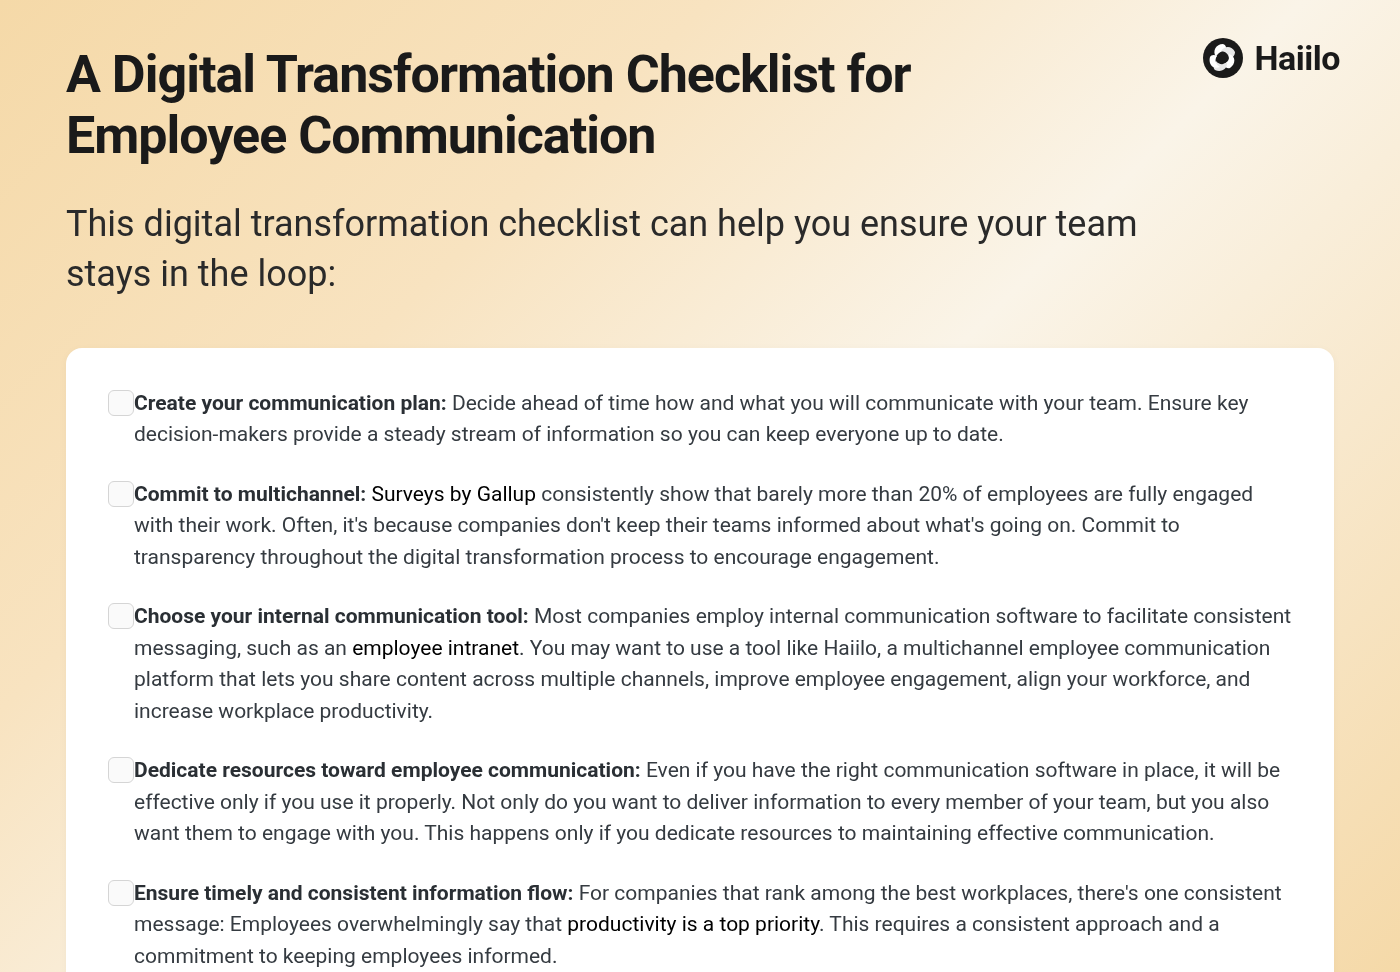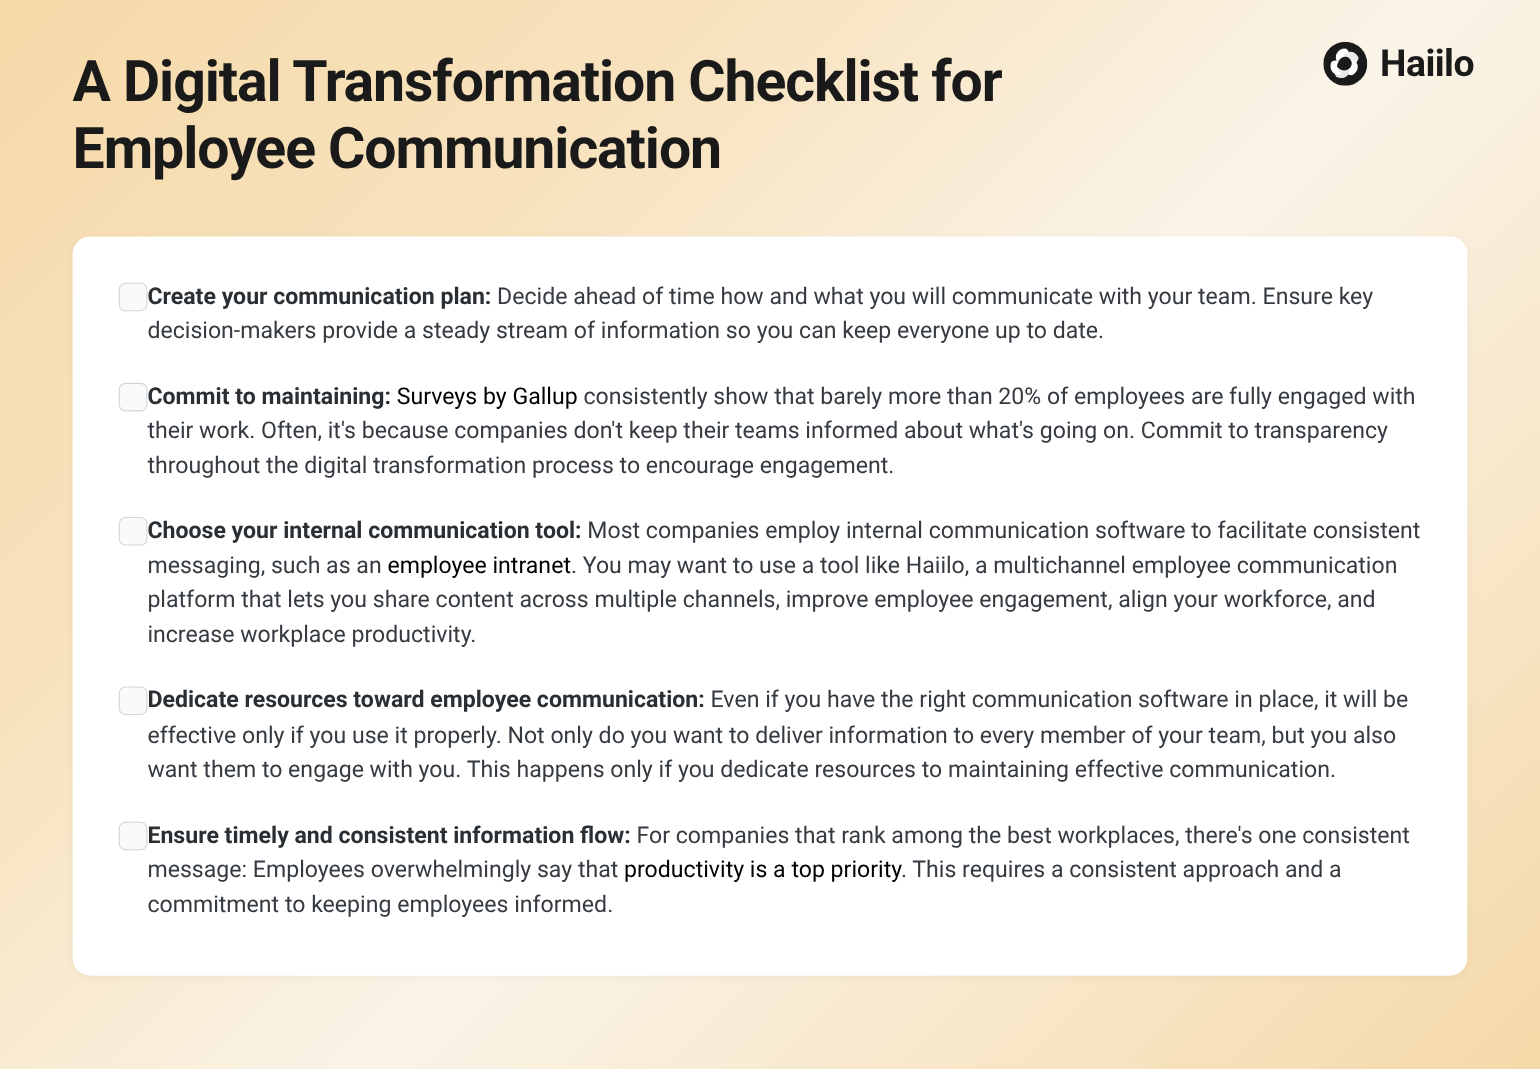--- a/index.html
+++ b/index.html
@@ -97,35 +97,36 @@
       <path d="M27 30 C33 26 33 18 26 16 C27 20 25 25 20 26 C22 30 25 31 27 30 Z" fill="#fff"></path>
       <path d="M12 32 C18 35 25 31 24 24 C21 27 16 27 13 23 C10 27 10 30 12 32 Z" fill="#e8e8e8"></path>
       <path d="M7 19 C5 26 10 32 17 29 C13 27 11 22 14 18 C11 16 8 17 7 19 Z" fill="#fff"></path>
     </svg>
   </span>
   <span class="logo-text">Haiilo</span>
 </div>
 
 <div class="header">
   <h1 class="title">A Digital Transformation Checklist for Employee Communication</h1>
+  <p class="subtitle">This digital transformation checklist can help you ensure your team stays in the loop:</p>
 </div>
 
 <div class="card">
 
   <div class="item">
     <div class="checkbox"></div>
     <div class="item-text">
       <span class="bold">Create your communication plan:</span><span> Decide ahead of time how and what you will communicate with your team. Ensure key decision-makers provide a steady stream of information so you can keep everyone up to date.</span>
     </div>
   </div>
 
   <div class="item">
     <div class="checkbox"></div>
     <div class="item-text">
-      <span class="bold">Commit to maintaining:</span><span> </span><span class="link">Surveys by Gallup</span><span> consistently show that barely more than 20% of employees are fully engaged with their work. Often, it's because companies don't keep their teams informed about what's going on. Commit to transparency throughout the digital transformation process to encourage engagement.</span>
+      <span class="bold">Commit to multichannel:</span><span> </span><span class="link">Surveys by Gallup</span><span> consistently show that barely more than 20% of employees are fully engaged with their work. Often, it's because companies don't keep their teams informed about what's going on. Commit to transparency throughout the digital transformation process to encourage engagement.</span>
     </div>
   </div>
 
   <div class="item">
     <div class="checkbox"></div>
     <div class="item-text">
       <span class="bold">Choose your internal communication tool:</span><span> Most companies employ internal communication software to facilitate consistent messaging, such as an </span><span class="link">employee intranet</span><span>. You may want to use a tool like Haiilo, a multichannel employee communication platform that lets you share content across multiple channels, improve employee engagement, align your workforce, and increase workplace productivity.</span>
     </div>
   </div>
 

